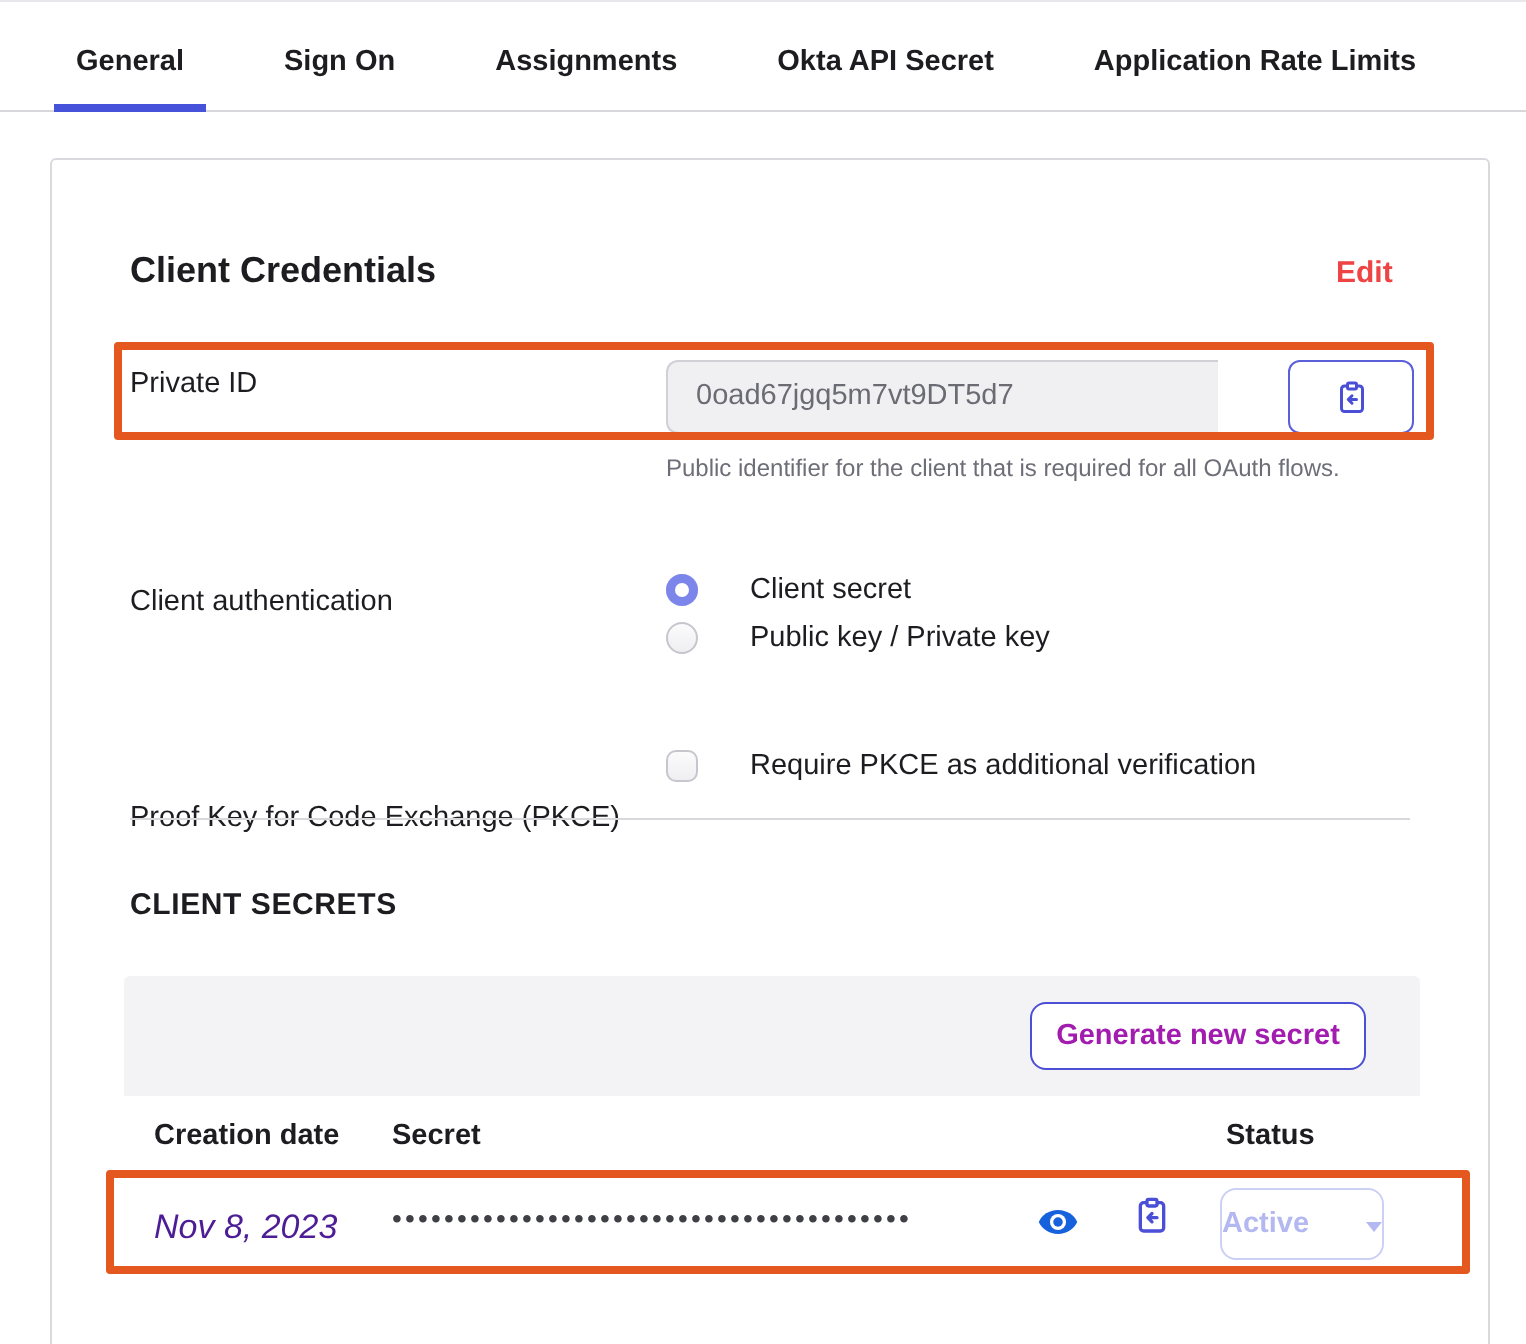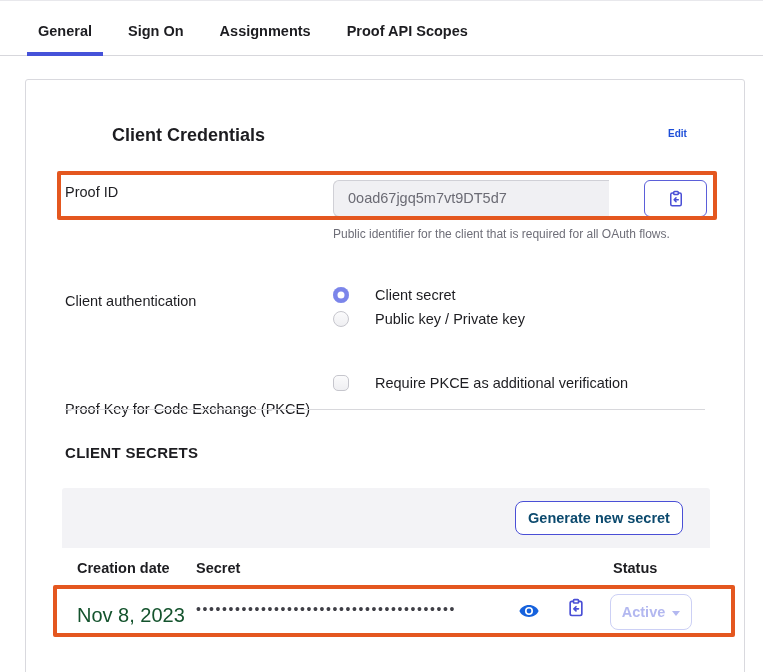--- a/index.html
+++ b/index.html
@@ -11,46 +11,46 @@
     border-top:1px solid #e8e8ec;
     box-sizing:border-box;
   }
   *{box-sizing:border-box;}
 
   
   .tabbar{
     position:absolute;left:0;top:0;width:763px;height:55px;
     border-bottom:1px solid #d7d7dc;
     display:flex;align-items:flex-end;
-    padding:0 0 16px 27px;gap:14px;
+    padding:0 0 16px 27px;gap:28px;
   }
   .tab{
     position:relative;
     padding:0 11px;
     font-size:14.5px;font-weight:700;color:#1d1d21;
     white-space:nowrap;cursor:pointer;
   }
   .tab.active::after{
     content:"";position:absolute;left:0;right:0;bottom:-17px;
     height:4px;background:#4552d9;
   }
 
   
   .card{
     position:absolute;left:25px;top:78px;width:720px;height:610px;
     background:#fff;border:1px solid #d9d9de;border-radius:3px;
   }
 
   .section-title{
     position:absolute;left:65px;top:124px;
-    font-size:18px;font-weight:700;color:#1d1d21;margin-left:47px;
+    font-size:18px;font-weight:700;color:#1d1d21;
   }
   .edit-link{
     position:absolute;left:668px;top:127px;
-    font-size:10px;font-weight:700;color:#1d4ed8;cursor:pointer;
+    font-size:15px;font-weight:700;color:#ef4444;cursor:pointer;
   }
 
   
   .hl{
     position:absolute;border:4px solid #e4571f;border-radius:2px;
     pointer-events:none;z-index:5;
   }
   .hl1{left:57px;top:170px;width:660px;height:49px;}
   .hl2{left:53px;top:584px;width:682px;height:52px;}
 
@@ -101,70 +101,71 @@
   }
 
   
   .table-toolbar{
     position:absolute;left:62px;top:487px;width:648px;height:60px;
     background:#f3f3f6;border-radius:3px 3px 0 0;
   }
   .generate-btn{
     position:absolute;left:453px;top:13px;width:168px;height:34px;
     background:#fff;border:1px solid #4a4fd6;border-radius:8px;
-    font-size:14.5px;font-weight:700;color:#0c4a6e;
+    font-size:14.5px;font-weight:700;color:#a21caf;
     display:flex;align-items:center;justify-content:center;cursor:pointer;
   }
   .thead{
     position:absolute;left:62px;top:547px;width:648px;height:39px;
     border-bottom:1px solid #2a2a2e;background:#fff;
   }
   .th{position:absolute;top:12px;font-size:14.5px;font-weight:700;color:#1d1d21;}
   .th-date{left:15px;} .th-secret{left:134px;} .th-status{left:551px;}
 
   .trow{
     position:absolute;left:62px;top:586px;width:648px;height:50px;background:#fff;
   }
-  .td-date{position:absolute;left:15px;top:17px;font-size:20px;color:#14532d;}
+  .td-date{position:absolute;left:15px;top:17px;font-size:17px;color:#4c1d95;font-style:italic;}
   .td-secret{
     position:absolute;left:134px;top:14px;width:320px;
     font-size:14px;letter-spacing:1.6px;color:#3f3f46;
     white-space:nowrap;overflow:hidden;
   }
   .eye-btn{position:absolute;left:456px;top:13px;width:22px;height:22px;cursor:pointer;}
   .row-copy-btn{position:absolute;left:504px;top:11px;width:22px;height:24px;cursor:pointer;}
   .status-btn{
     position:absolute;left:548px;top:7px;width:82px;height:36px;
     background:#fff;border:1px solid #ccd0f5;border-radius:8px;
-    display:flex;align-items:center;justify-content:center;gap:7px;
+    display:flex;align-items:center;justify-content:space-between;gap:7px;
     font-size:14.5px;font-weight:700;color:#b3b8f0;cursor:pointer;
   }
   .caret{
     width:0;height:0;border-left:4.5px solid transparent;border-right:4.5px solid transparent;
     border-top:5.5px solid #b3b8f0;margin-top:2px;
   }
 </style>
 </head>
 <body>
 
 <div class="tabbar">
   <div class="tab active">General</div>
   <div class="tab">Sign On</div>
   <div class="tab">Assignments</div>
-  <div class="tab">Proof API Scopes</div>
+  <div class="tab">Okta API Secret</div>
+  <div class="tab">Application Rate Limits</div>
 </div>
 
 <div class="card"></div>
 
 <div class="section-title">Client Credentials</div>
 <div class="edit-link">Edit</div>
 
 <div class="hl hl1"></div>
 
-<div class="field-label" style="top:183px;">Proof ID</div>
+<div class="field-label" style="top:183px;">Private ID</div>
 <div class="client-id-input">0oad67jgq5m7vt9DT5d7</div>
 <div class="copy-btn">
   <span style="display:flex;">
     <svg width="18" height="18" viewBox="0 0 24 24" fill="none" stroke="#4a4fd6" stroke-width="2">
       <rect x="5" y="4" width="14" height="17" rx="2"></rect>
       <rect x="9" y="2" width="6" height="4" rx="1" fill="#ffffff"></rect>
       <path d="M15 13h-5M12 10.5 9.5 13l2.5 2.5" stroke-linecap="round" stroke-linejoin="round"></path>
     </svg>
   </span>
 </div>

